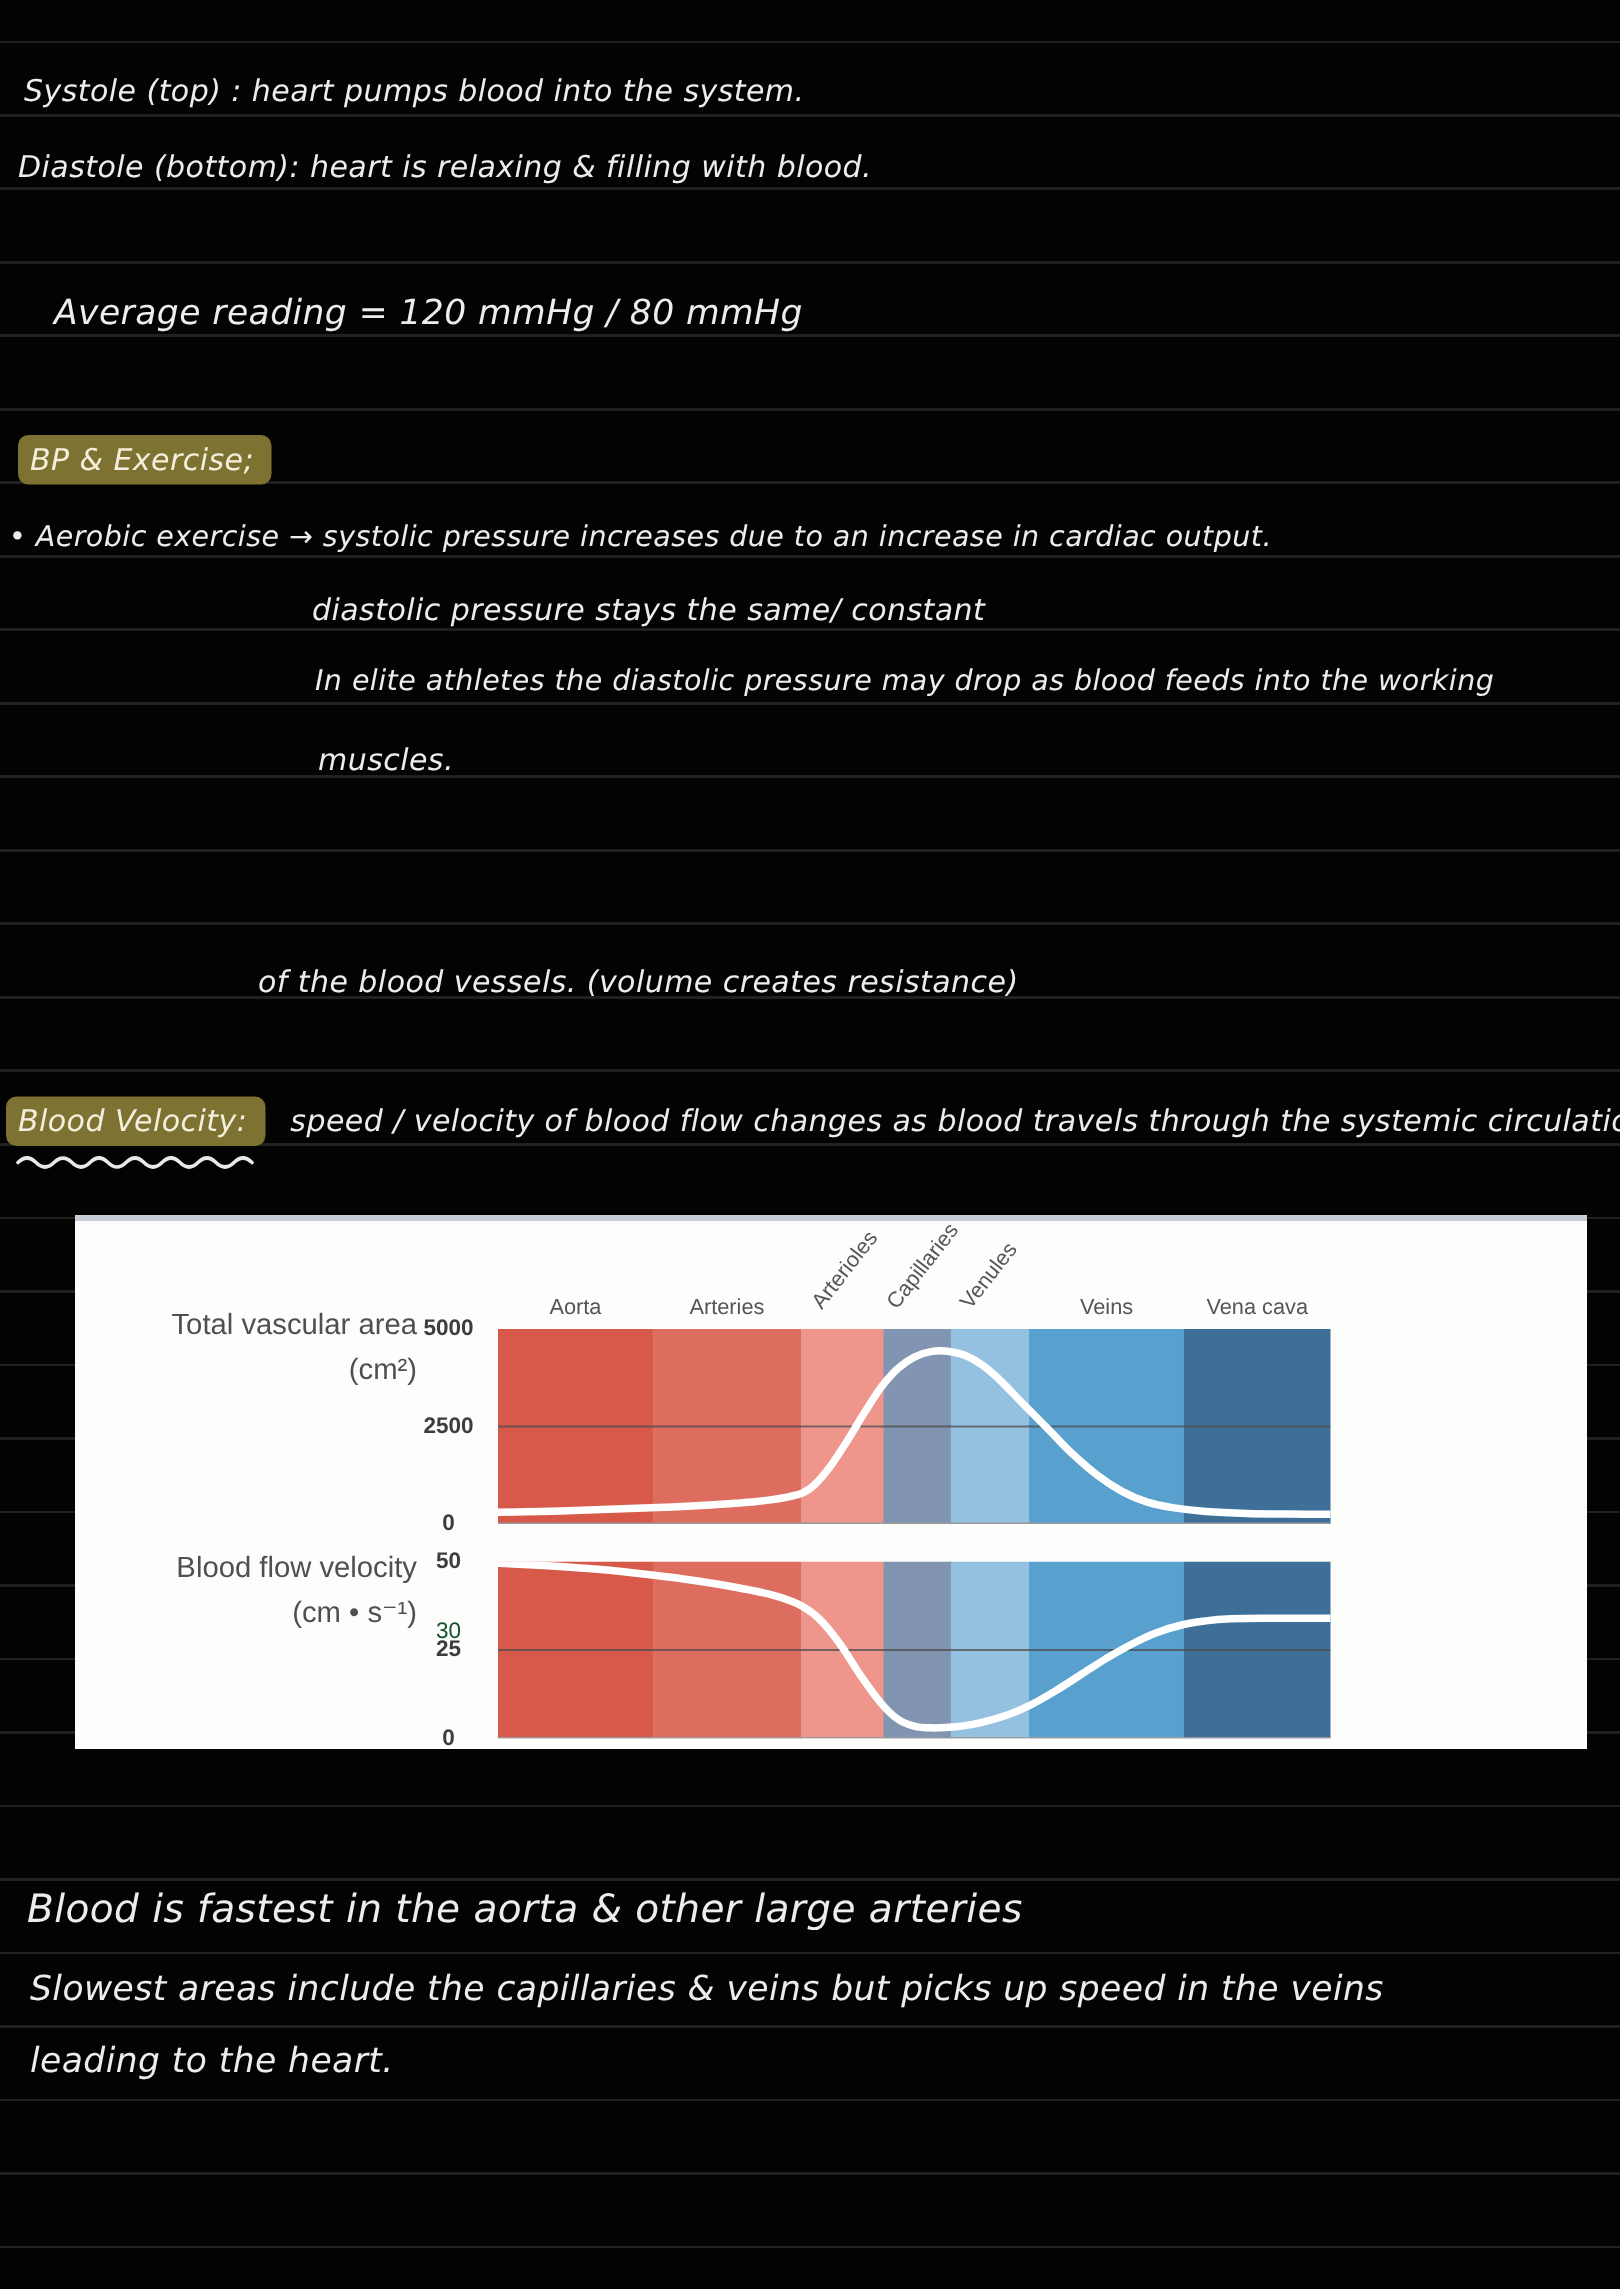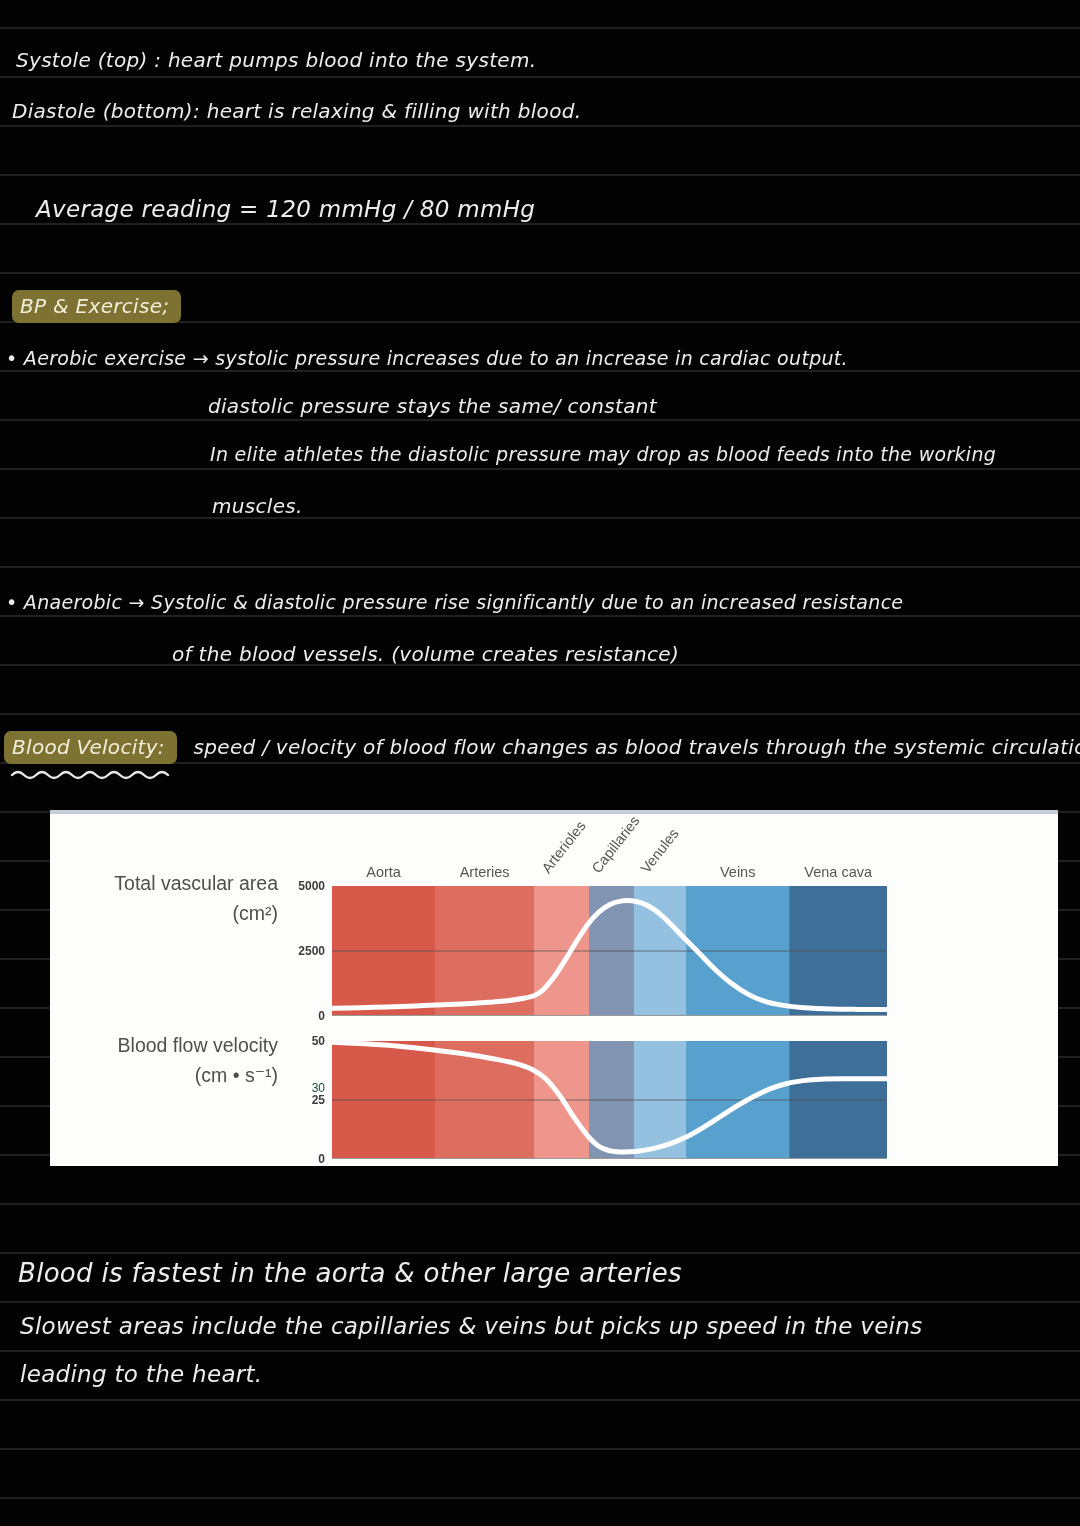--- a/index.html
+++ b/index.html
@@ -28,22 +28,22 @@
     position:absolute;left:50px;top:810px;width:1008px;height:352px;
     background:#fdfdfc;border-top:4px solid #c6cdd7;
     font-family:"Liberation Sans","DejaVu Sans",sans-serif;
   }
   .fig-title{
     position:absolute;left:16px;width:212px;text-align:right;
     color:#4f4f4f;font-size:19.5px;line-height:30px;
   }
   .fig-unit{display:block;}
   .ytick{
-    position:absolute;width:52px;text-align:right;
-    font-size:12px;color:#3d3d3d;font-weight:bold;line-height:14px;
+    position:absolute;width:52px;text-align:center;
+    font-size:15px;color:#3d3d3d;font-weight:bold;line-height:14px;
   }
   .ytick.muted{color:#14532d;font-weight:normal;}
   .cat-label{
     position:absolute;color:#565656;font-size:14.5px;white-space:nowrap;
   }
   .cat-label.flat{transform:translateX(-50%);}
   .cat-label.rot{transform:rotate(-52deg);transform-origin:0 100%;}
   .panel-svg{position:absolute;left:282px;width:555px;display:block;}
 </style>
 </head>
@@ -57,21 +57,20 @@
 
   <div class="hw" style="left:12px;top:290px">
     <span class="highlight">BP &amp; Exercise;</span>
   </div>
 
   <div class="hw sm" style="left:6px;top:347px">• Aerobic exercise → systolic pressure increases due to an increase in cardiac output.</div>
   <div class="hw" style="left:208px;top:394px">diastolic pressure stays the same/ constant</div>
   <div class="hw sm" style="left:210px;top:443px">In elite athletes the diastolic pressure may drop as blood feeds into the working</div>
   <div class="hw" style="left:212px;top:494px">muscles.</div>
 
-  <div class="hw sm" style="left:6px;top:591px">• Anaerobic → Systolic &amp; diastolic pressure rise significantly due to an increased resistance</div>
   <div class="hw" style="left:172px;top:642px">of the blood vessels. (volume creates resistance)</div>
 
   <div class="hw" style="left:4px;top:731px">
     <span class="highlight">Blood Velocity:</span>
     <span style="margin-left:10px;">speed / velocity of blood flow changes as blood travels through the systemic circulation</span>
   </div>
   <svg class="wave" style="left:10px;top:768px" width="160" height="12">
     <path d="M2 7 Q8 1 14 7 T26 7 T38 7 T50 7 T62 7 T74 7 T86 7 T98 7 T110 7 T122 7 T134 7 T146 7 T158 7" fill="none" stroke="#e8e8e8" stroke-width="2.4" stroke-linecap="round"></path>
   </svg>
 

